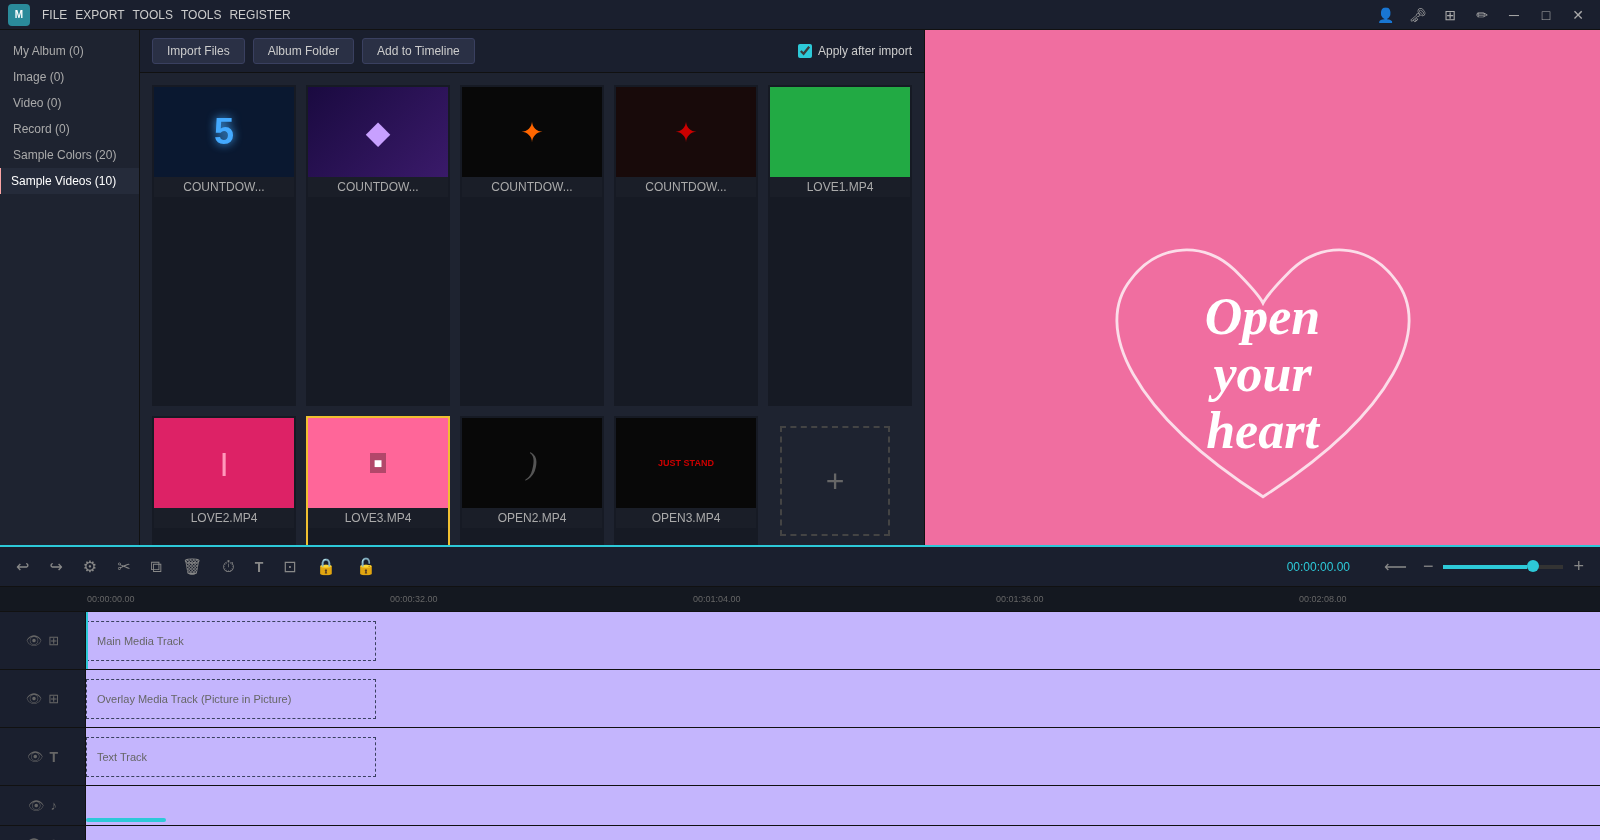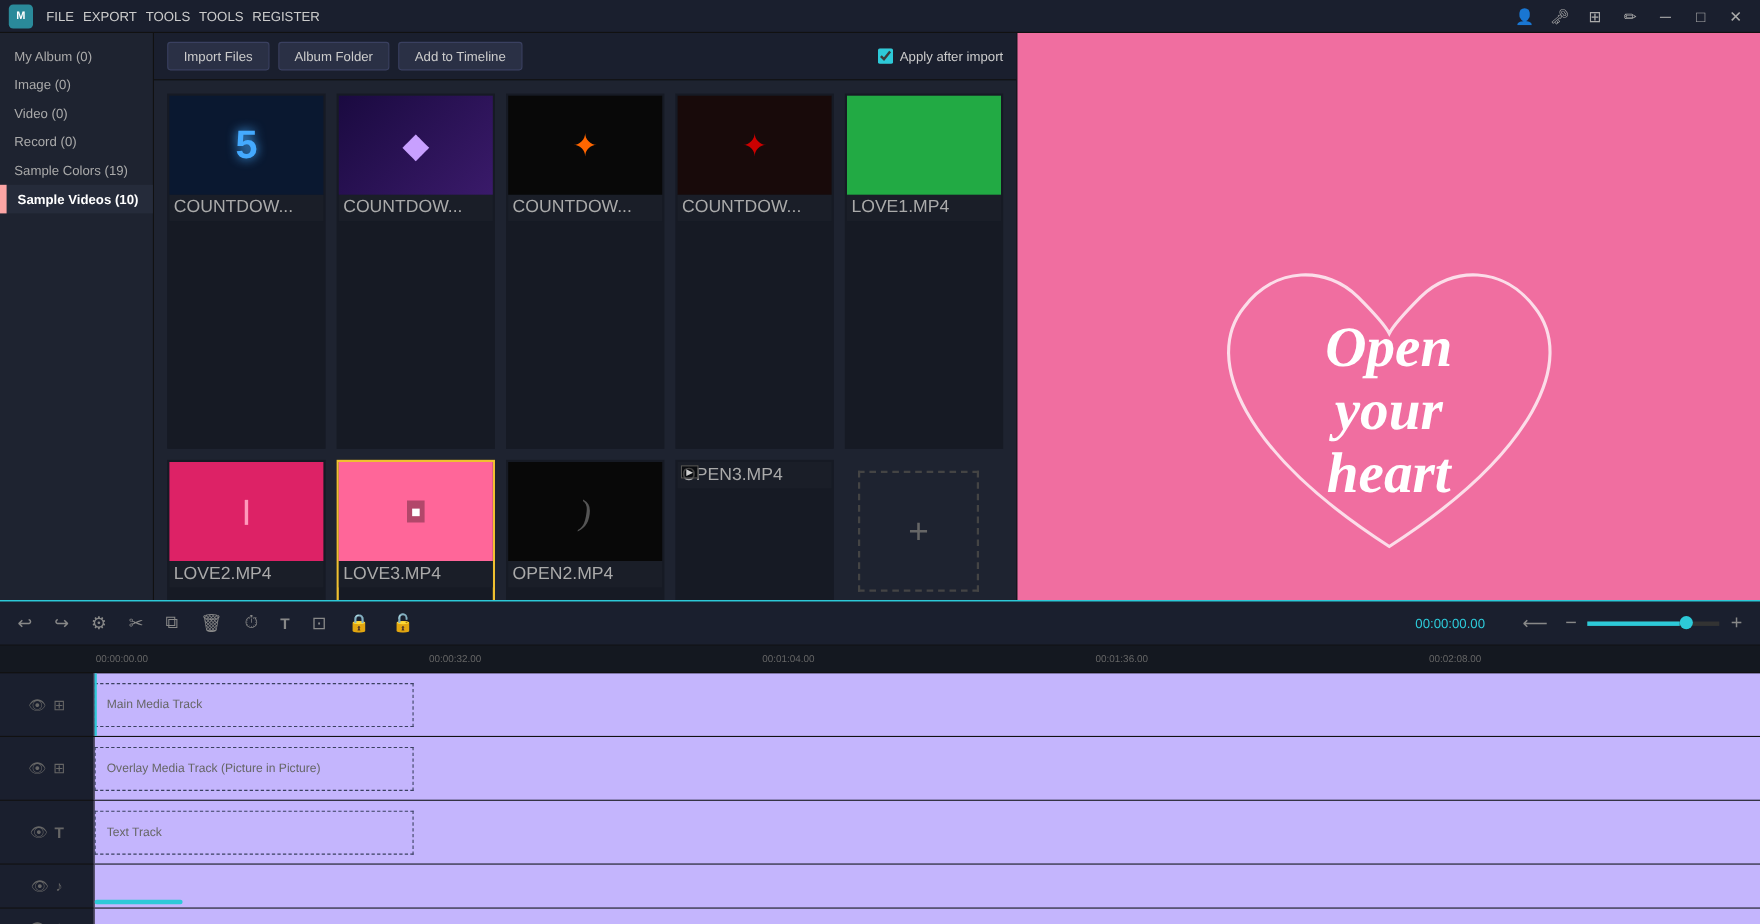--- a/index.html
+++ b/index.html
@@ -12,34 +12,34 @@
     .titlebar-menu span { cursor: pointer; padding: 2px 4px; }
     .titlebar-controls { display: flex; gap: 4px; align-items: center; }
     .titlebar-icon { width: 28px; height: 24px; display: flex; align-items: center; justify-content: center; cursor: pointer; color: #aaa; font-size: 14px; }
 
     
     .main { display: flex; height: 810px; }
 
     
     .sidebar { width: 140px; background: #1e2330; border-right: 1px solid #111; padding-top: 8px; }
     .sidebar-item { padding: 6px 10px; cursor: pointer; font-size: 12px; color: #aaa; border-left: 3px solid transparent; }
-    .sidebar-item.active { color: #fff; background: #252b3a; border-left: 6px solid #fca5a5; font-weight: bold; }
+    .sidebar-item.active { color: #fff; background: #252b3a; border-left: 1px solid #fca5a5; }
 
     
     .media-panel { width: 785px; background: #1e2330; border-right: 1px solid #111; display: flex; flex-direction: column; }
     .media-toolbar { padding: 8px 12px; display: flex; align-items: center; gap: 8px; border-bottom: 1px solid #111; background: #1a1f2e; }
     .btn { background: #2a3045; border: 1px solid #3a4060; color: #ccc; padding: 5px 14px; cursor: pointer; font-size: 12px; border-radius: 3px; }
     .apply-after { display: flex; align-items: center; gap: 6px; margin-left: auto; font-size: 12px; color: #ccc; }
     .apply-after input[type=checkbox] { width: 14px; height: 14px; accent-color: #2dc9d8; }
 
     .media-grid { display: grid; grid-template-columns: repeat(5, 1fr); gap: 10px; padding: 12px; overflow-y: auto; flex: 1; }
     .media-item { background: #161a24; border: 2px solid transparent; cursor: pointer; position: relative; }
     .media-item.selected { border-color: #f0c030; }
     .media-thumb { width: 100%; height: 90px; display: flex; align-items: center; justify-content: center; overflow: hidden; position: relative; }
-    .media-label { text-align: left; padding: 3px 4px; font-size: 16px; color: #aaa; background: #1a1e28; overflow: hidden; text-overflow: ellipsis; white-space: nowrap; }
+    .media-label { text-align: center; padding: 3px 4px; font-size: 12px; color: #aaa; background: #1a1e28; overflow: hidden; text-overflow: ellipsis; white-space: nowrap; }
     .media-badge { position: absolute; top: 3px; left: 3px; background: rgba(0,0,0,0.6); border: 1px solid #555; width: 16px; height: 12px; font-size: 8px; color: #ccc; display: flex; align-items: center; justify-content: center; }
 
     .add-media { width: 110px; height: 110px; border: 2px dashed #444; display: flex; align-items: center; justify-content: center; cursor: pointer; margin: 10px 12px; }
     .add-media span { font-size: 32px; color: #666; }
 
     
     .bottom-tabs { height: 75px; background: #1a1f2e; border-top: 1px solid #111; display: flex; align-items: center; justify-content: flex-start; gap: 0; padding: 0 10px; }
     .tab-item { display: flex; flex-direction: column; align-items: center; justify-content: center; width: 100px; height: 65px; cursor: pointer; color: #888; font-size: 11px; gap: 4px; border-radius: 4px; padding: 4px; }
     .tab-item.active { color: #fff; }
     .tab-icon { font-size: 22px; }
@@ -101,21 +101,21 @@
   </div>
 </div>
 
 <div class="main">
 
   <div class="sidebar">
     <div class="sidebar-item">My Album (0)</div>
     <div class="sidebar-item">Image (0)</div>
     <div class="sidebar-item">Video (0)</div>
     <div class="sidebar-item">Record (0)</div>
-    <div class="sidebar-item">Sample Colors (19)</div>
+    <div class="sidebar-item">Sample Colors (20)</div>
     <div class="sidebar-item active">Sample Videos (10)</div>
   </div>
 
   <div style="width:785px; display:flex; flex-direction:column; background:#4c1d95; border-right:1px solid #111;">
 
     <div class="media-panel" style="flex:1; display:flex; flex-direction:column;">
       <div class="media-toolbar">
         <button class="btn">Import Files</button>
         <button class="btn">Album Folder</button>
         <button class="btn">Add to Timeline</button>
@@ -176,20 +176,23 @@
         </div>
         <div class="media-item">
           <div class="media-badge">▶</div>
           <div class="media-thumb" style="background:#080808;">
             <span style="font-size:32px; color:#555; font-family:serif; font-style:italic;">)</span>
           </div>
           <div class="media-label">OPEN2.MP4</div>
         </div>
         <div class="media-item">
           <div class="media-badge">▶</div>
+          <div class="media-thumb" style="background:#080808;">
+            <span style="font-size:9px; color:#cc0000; font-weight:bold; text-align:center; padding:2px;">JUST STAND</span>
+          </div>
           <div class="media-label">OPEN3.MP4</div>
         </div>
 
         <div class="add-media">
           <span>+</span>
         </div>
       </div>
     </div>
 
     <div class="bottom-tabs">

